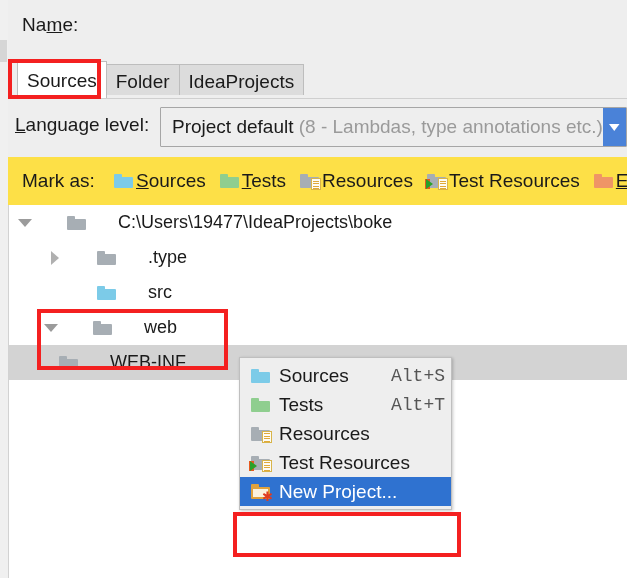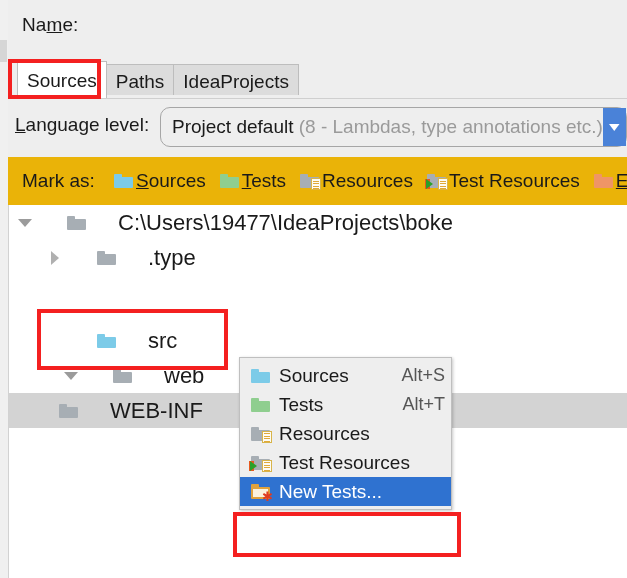--- a/index.html
+++ b/index.html
@@ -106,42 +106,42 @@
   .lang-label {
     position: absolute; left: 7px; top: 15px;
     font-size: 19px; color: #1a1a1a;
   }
   .lang-label .mn { text-decoration: underline; }
   .lang-combo {
     position: absolute; left: 152px; top: 8px;
     width: 467px; height: 40px;
     background: #eeeeee;
     border: 1px solid #a6a6a6;
-    border-radius: 10px;
+    border-radius: 1px;
     box-sizing: border-box;
   }
   .lang-combo-text {
     position: absolute; left: 11px; top: 8px;
     font-size: 19px; white-space: nowrap;
     color: #1a1a1a;
   }
   .lang-combo-text .dim { color: #9a9a9a; }
   .combo-arrow-btn {
     position: absolute; right: 0; top: 0;
     width: 23px; height: 38px;
     background: #4a82d8;
     display: flex; align-items: center; justify-content: center;
   }
   .combo-arrow-btn svg { display: block; }
 
   
   .markas-row {
     position: absolute; left: 8px; top: 157px;
     width: 619px; height: 48px;
-    background: #eab308;
+    background: #fde047;
     border-bottom: 1px solid #4c1d95;
   }
   .markas-label {
     position: absolute; left: 14px; top: 13px;
     font-size: 19px; color: #1a1a1a;
   }
   .markas-items {
     position: absolute; left: 106px; top: 11px;
     display: flex; align-items: center;
     height: 26px;
@@ -219,21 +219,21 @@
     width: 619px; height: 373px;
     background: #ffffff;
     border-left: 1px solid #d2d2d2;
     box-sizing: border-box;
     overflow: hidden;
   }
   .tree-row {
     position: relative;
     height: 35px;
     display: flex; align-items: center;
-    font-size: 22px; color: #1a1a1a;
+    font-size: 18px; color: #1a1a1a;
     white-space: nowrap;
     gap: 24px;
   }
   .tree-row.selected { background: #d3d3d3; }
   .twisty {
     width: 16px; height: 16px;
     flex: 0 0 16px;
     display: flex; align-items: center; justify-content: center;
   }
   .twisty .down {
@@ -264,21 +264,21 @@
     position: relative;
     height: 29px;
     display: flex; align-items: center;
     font-size: 19px; color: #1a1a1a;
     padding: 0 6px 0 11px;
   }
   .mi.highlight { background: #2f72d0; color: #ffffff; }
   .mi .mlabel { margin-left: 9px; }
   .mi .shortcut {
     margin-left: auto;
-    color: #555555; font-size: 18px;
+    color: #555555; font-size: 18px; font-family: Liberation Mono, monospace;
   }
   .mi.highlight .shortcut { color: #e8eefb; }
 
   
   .redbox {
     position: absolute;
     border: 4px solid #f42020;
     box-sizing: border-box;
     pointer-events: none;
     z-index: 50;
@@ -293,21 +293,21 @@
     <div class="nub"></div>
   </div>
 
   <div class="name-row">
     <div class="name-label"><span>Na</span><span class="mn">m</span><span>e:</span></div>
   </div>
 
   <div class="tab-strip">
     <div class="tabs">
       <div class="tab selected"><span>Sources</span></div>
-      <div class="tab"><span>Paths</span></div>
+      <div class="tab"><span>Folder</span></div>
       <div class="tab"><span>IdeaProjects</span></div>
     </div>
   </div>
   <div class="tab-underline"></div>
 
   <div class="lang-row">
     <div class="lang-label"><span class="mn">L</span><span>anguage level:</span></div>
     <div class="lang-combo">
       <div class="lang-combo-text"><span>Project default</span><span class="dim"> (8 - Lambdas, type annotations etc.)</span></div>
       <div class="combo-arrow-btn">
@@ -396,30 +396,30 @@
       <span class="twisty">
           <span class="right"></span>
         </span>
       <span class="fico gray" style="margin-left:10px;">
           <span class="tab-b"></span>
           <span class="body"></span>
         </span>
       <span class="lbl">.type</span>
     </div>
 
-    <div class="tree-row" style="padding-left:38px;margin-top:48px;">
+    <div class="tree-row" style="padding-left:38px;">
       <span class="twisty"></span>
       <span class="fico blue" style="margin-left:10px;">
           <span class="tab-b"></span>
           <span class="body"></span>
         </span>
       <span class="lbl">src</span>
     </div>
 
-    <div class="tree-row" style="padding-left:54px;">
+    <div class="tree-row" style="padding-left:34px;">
       <span class="twisty">
           <span class="down"></span>
         </span>
       <span class="fico gray" style="margin-left:10px;">
           <span class="tab-b"></span>
           <span class="body"></span>
         </span>
       <span class="lbl">web</span>
     </div>
 
@@ -486,21 +486,21 @@
       <span class="shortcut"></span>
     </div>
 
 
     <div class="mi highlight">
       <span class="fico newf">
           <span class="tab-b"></span>
           <span class="body"></span>
           <span class="star">✱</span>
         </span>
-      <span class="mlabel">New Tests...</span>
+      <span class="mlabel">New Project...</span>
       <span class="shortcut"></span>
     </div>
 
   </div>
 
   <div class="redbox" style="left:8px;  top:59px;  width:93px;  height:40px;"></div>
   <div class="redbox" style="left:37px; top:309px; width:191px; height:61px;"></div>
   <div class="redbox" style="left:233px;top:512px; width:228px; height:45px;"></div>
 
 </div>

